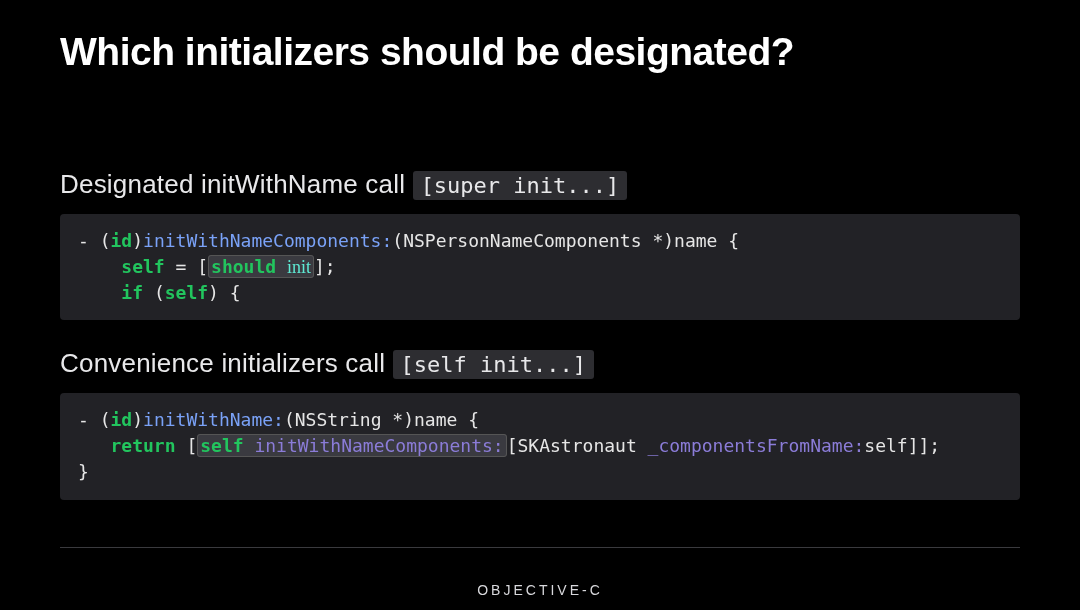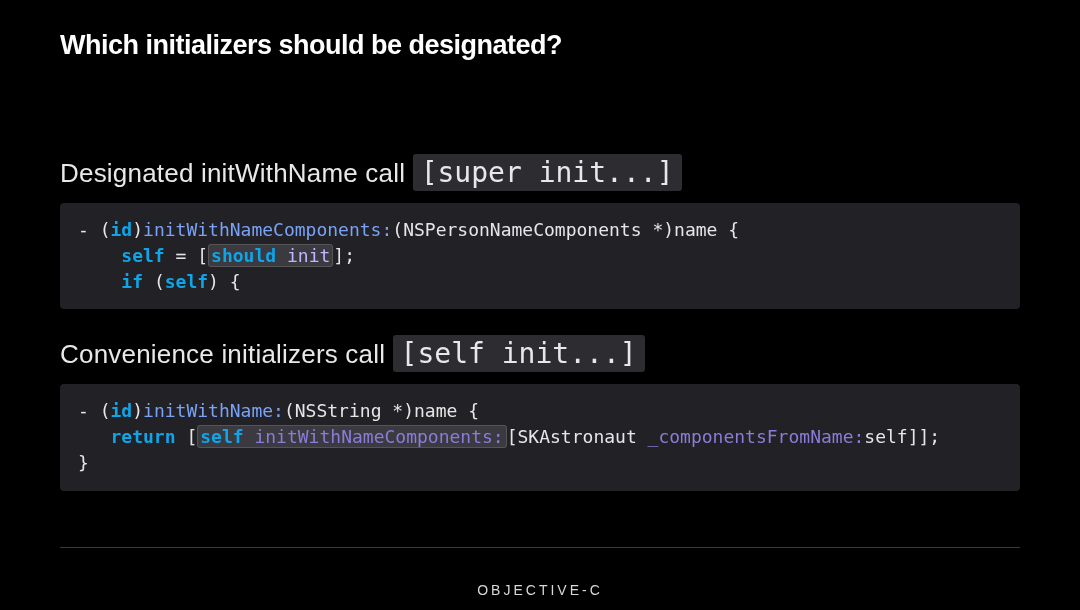--- a/index.html
+++ b/index.html
@@ -11,56 +11,56 @@
     font-family: -apple-system, "SF Pro Display", "Helvetica Neue", Arial, sans-serif;
     overflow: hidden;
   }
   .slide {
     width: 100%;
     height: 100%;
     padding: 30px 60px 0 60px;
     position: relative;
   }
   h1.title {
-    font-size: 27px;
+    font-size: 39px;
     font-weight: 700;
     letter-spacing: -0.5px;
     margin-bottom: 95px;
   }
   .section-label {
     font-size: 26px;
     font-weight: 400;
     color: #e8e8ea;
     margin-bottom: 14px;
     letter-spacing: 0.2px;
   }
   .section-label .mono-chip {
     font-family: "SF Mono", ui-monospace, Menlo, Consolas, monospace;
     background: #2d2d31;
     padding: 2px 8px;
     border-radius: 3px;
-    font-size: 28px;
+    font-size: 22px;
     letter-spacing: 0;
   }
   .code-block {
     background: #222226;
     border-radius: 4px;
     padding: 14px 18px 14px 18px;
     font-family: "SF Mono", ui-monospace, Menlo, Consolas, monospace;
     font-size: 18px;
     line-height: 1.45;
     white-space: pre;
     color: #e6e6e6;
     margin-bottom: 28px;
     overflow: hidden;
   }
-  .tok-kw     { color: #0ea5e9; font-weight: 600; }   
+  .tok-kw     { color: #22c55e; font-weight: 600; }   
   .tok-fn     { color: #7aa2f7; }                     
   .tok-fn2    { color: #8b7cd8; }                     
-  .tok-type   { color: #c4b5fd; }                     
+  .tok-type   { color: #5eead4; font-family: Liberation Serif, serif; }                     
   .tok-hl     { background: #3a3a40; border:1px solid #555; padding:0 2px; border-radius:3px; }
   .footer-rule {
     position: absolute;
     left: 60px;
     right: 60px;
     bottom: 62px;
     border-top: 1px solid #3a3a3e;
   }
   .footer-label {
     position: absolute;

